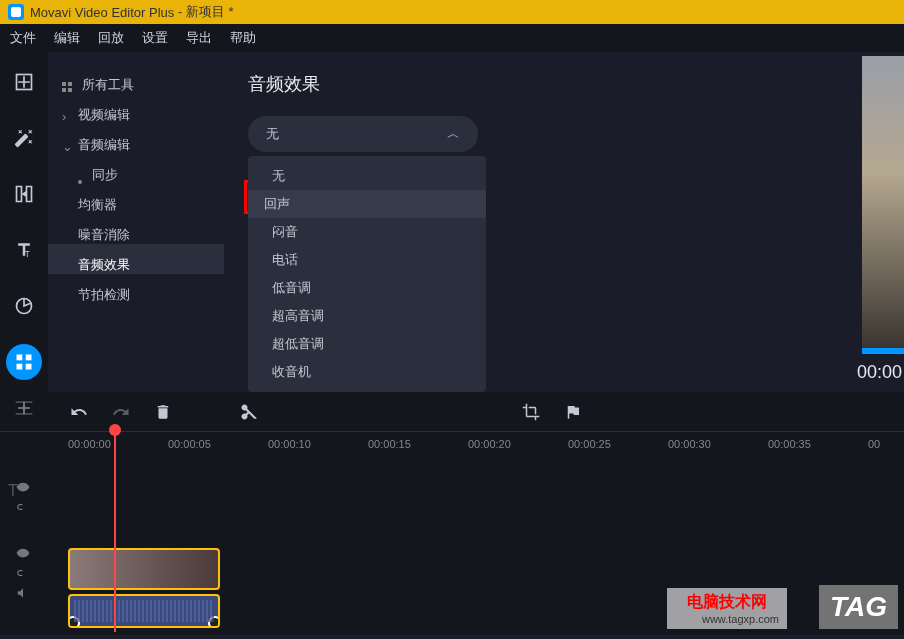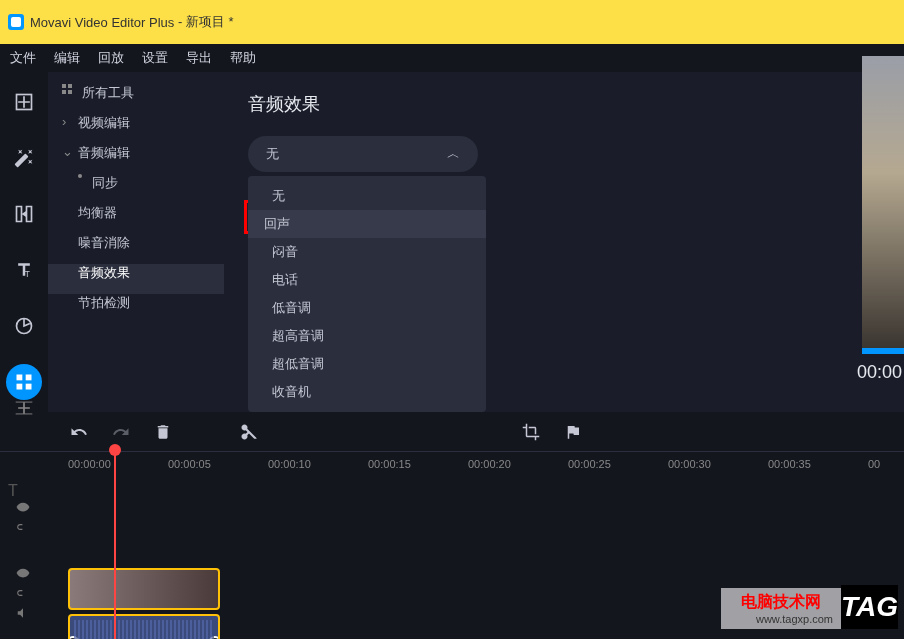--- a/index.html
+++ b/index.html
@@ -1,29 +1,29 @@
 <!DOCTYPE html>
 <html><head>
 <meta charset="utf-8">
 <style>
 * { margin: 0; padding: 0; box-sizing: border-box; font-family: "Microsoft YaHei", sans-serif; }
 body { background: #1a1d29; color: #c5c8d4; font-size: 13px; width: 904px; height: 639px; overflow: hidden; position: relative; }
-.titlebar { background: #fde047; color: #333; height: 44px; display: flex; align-items: center; padding: 0 8px; font-size: 13px; }
+.titlebar { background: #eab308; color: #333; height: 24px; display: flex; align-items: center; padding: 0 8px; font-size: 13px; }
 .titlebar-icon { width: 16px; height: 16px; background: #0095ff; border-radius: 3px; margin-right: 6px; display: flex; align-items: center; justify-content: center; }
 .titlebar-icon svg { fill: #fff; }
 .menubar { background: #14161e; height: 28px; display: flex; align-items: center; padding: 0 10px; gap: 18px; font-size: 13px; }
 .menubar span { color: #d0d3de; cursor: pointer; }
 .main { display: flex; height: 340px; }
 .toolbar-left { width: 48px; background: #14161e; display: flex; flex-direction: column; align-items: center; padding-top: 12px; gap: 20px; }
 .tool-btn { width: 36px; height: 36px; display: flex; align-items: center; justify-content: center; cursor: pointer; border-radius: 50%; }
 .tool-btn.active { background: #0095ff; }
 .tool-btn svg { width: 20px; height: 20px; fill: #c5c8d4; }
 .tool-btn.active svg { fill: #fff; }
 .sidebar { width: 176px; background: #1a1d29; padding-top: 12px; }
-.sidebar-item { height: 30px; display: flex; align-items: flex-start; padding-left: 14px; cursor: pointer; color: #c5c8d4; font-size: 13px; }
+.sidebar-item { height: 30px; display: flex; align-items: flex-end; padding-left: 14px; cursor: pointer; color: #c5c8d4; font-size: 13px; }
 .sidebar-item.level1 { padding-left: 30px; }
 .sidebar-item.active { background: #2a2e3d; color: #fff; }
 .chev { display: inline-block; width: 8px; margin-right: 8px; color: #888; }
 .dot { display: inline-block; width: 4px; height: 4px; background: #888; border-radius: 50%; margin-right: 10px; }
 .sidebar-item .grid-icon { display: inline-flex; width: 12px; margin-right: 8px; }
 .content { flex: 1; padding: 20px 24px; position: relative; }
 .content-title { font-size: 18px; color: #e8eaf0; margin-bottom: 20px; }
 .dropdown { width: 230px; height: 36px; background: #2a2e3d; border-radius: 18px; display: flex; align-items: center; justify-content: space-between; padding: 0 18px; cursor: pointer; }
 .dropdown-list { position: absolute; top: 104px; left: 24px; width: 238px; background: #2a2e3d; border-radius: 4px; padding: 6px 0; z-index: 10; }
 .dropdown-item { height: 28px; display: flex; align-items: center; padding-left: 24px; cursor: pointer; font-size: 13px; }
@@ -41,25 +41,25 @@
 .tl-tracks { position: relative; padding-left: 48px; height: 170px; }
 .playhead { position: absolute; left: 114px; top: 0; width: 2px; height: 200px; background: #ff4444; z-index: 5; }
 .playhead::before { content: ''; position: absolute; top: -8px; left: -5px; width: 12px; height: 12px; background: #ff4444; border-radius: 50%; }
 .track-icons { position: absolute; left: 16px; width: 30px; display: flex; flex-direction: column; gap: 6px; }
 .track-icons svg { width: 14px; height: 14px; fill: #777; }
 .clip { position: absolute; border: 2px solid #ffc107; border-radius: 4px; overflow: hidden; }
 .clip-video { left: 68px; top: 92px; width: 152px; height: 42px; background: linear-gradient(90deg, #8a7a7a 0%, #6a5a5a 50%, #4a3a3a 100%); }
 .clip-audio { left: 68px; top: 138px; width: 152px; height: 34px; background: #3a4a7a; }
 .clip-audio::after { content:''; position:absolute; inset:4px; background: repeating-linear-gradient(90deg, #5567ab 0 2px, #3a4a7a 2px 4px); opacity: 0.7; }
 .clip-handle { position: absolute; width: 14px; height: 14px; background: #222; border: 2px solid #fff; border-radius: 50%; bottom: -4px; }
-.watermark { position: absolute; right: 6px; bottom: 10px; display: flex; align-items: flex-end; }
+.watermark { position: absolute; right: 6px; bottom: 10px; display: flex; align-items: flex-end; gap: 32px; }
 .wm-text { background: rgba(255,255,255,0.6); padding: 4px 8px; font-size: 11px; text-align: center; }
 .wm-text .t1 { color: #ff0000; font-weight: bold; font-size: 16px; }
 .wm-text .t2 { color: #333; margin-left: 27px; }
-.wm-tag { background: #000000; color: #fff; font-size: 28px; font-weight: bold; padding: 6px 0; font-style: italic; }
+.wm-tag { background: #737373; color: #fff; font-size: 28px; font-weight: bold; padding: 6px 11px; font-style: italic; }
 .add-track { position: absolute; left: 14px; top: 398px; }
 .text-track-icon { position: absolute; left: 8px; top: 482px; color: #555; font-size: 16px; }
 </style>
 </head>
 <body>
 
 <div class="titlebar">
   <span class="titlebar-icon">
       <svg viewBox="0 0 16 16">
         <rect x="3" y="3" width="10" height="10" rx="2"></rect>

